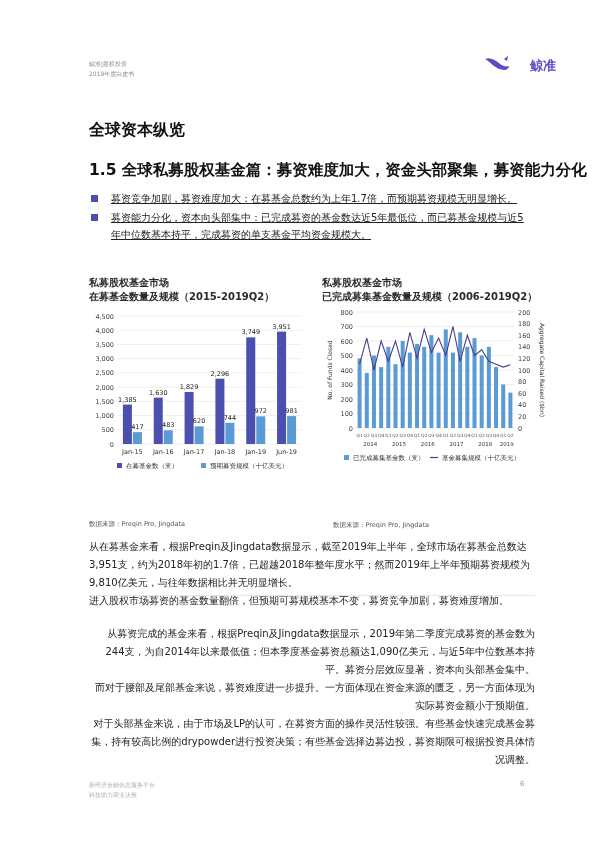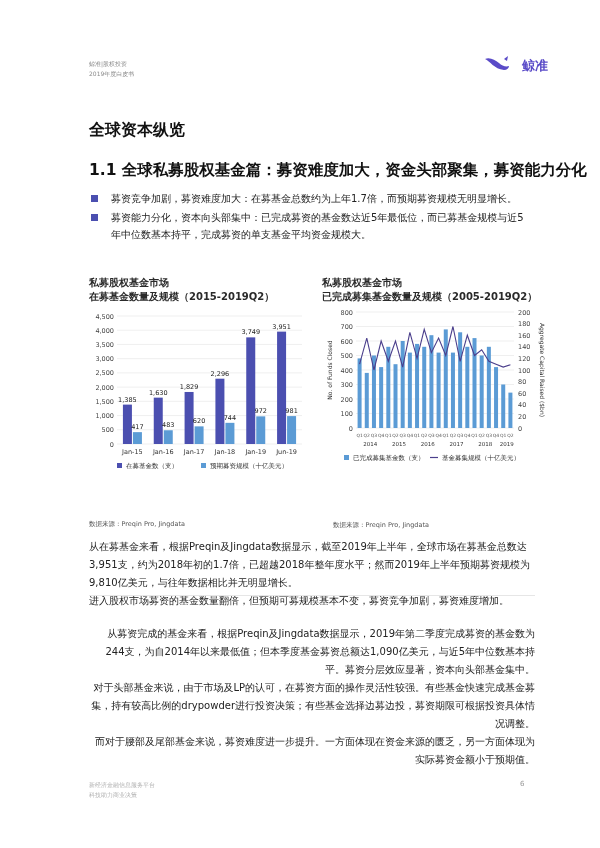--- a/index.html
+++ b/index.html
@@ -1,22 +1,22 @@
 <!DOCTYPE html>
 <html><head>
 <meta charset="utf-8">
 <style>
   * { margin: 0; padding: 0; box-sizing: border-box; }
   body { width: 600px; height: 848px; background: #ffffff; font-family: "DejaVu Sans", "Liberation Sans", sans-serif; color: #222; position: relative; overflow: hidden; }
   .header-left { position: absolute; left: 89px; top: 59px; font-size: 6px; color: #8a8a8a; line-height: 10px; }
-  .logo { position: absolute; left: 484px; top: 55px; display: flex; align-items: center; gap: 12px; }
+  .logo { position: absolute; left: 484px; top: 55px; display: flex; align-items: center; gap: 20px; }
   .logo-text { font-size: 13px; font-weight: bold; color: #5a4bc8; }
   .page-title { position: absolute; left: 89px; top: 120px; font-size: 16px; font-weight: bold; color: #111; }
   .section-title { position: absolute; left: 89px; top: 160px; font-size: 15.5px; font-weight: bold; color: #111; }
-  .bullets { position: absolute; left: 89px; top: 190px; width: 440px; }
+  .bullets { position: absolute; left: 89px; top: 190px; width: 440px; text-decoration: underline; }
   .bullet { position: relative; padding-left: 22px; font-size: 10px; line-height: 17px; color: #222; margin-bottom: 2px; }
   .bullet .sq { position: absolute; left: 2px; top: 5px; width: 7px; height: 7px; background: #4b4fb0; }
   .chart { position: absolute; }
   .chart-title { text-align: left; font-size: 10px; font-weight: bold; color: #2a2a2a; line-height: 14px; }
   .source { position: absolute; font-size: 6.5px; color: #555; margin-top: 32px; }
   .para { position: absolute; left: 89px; width: 446px; font-size: 10px; line-height: 18px; color: #222; margin-top: 24px; }
   .para p { margin: 0; }
   .divider { position: absolute; left: 89px; width: 446px; height: 1px; background: #e6e6e6; }
   .footer-left { position: absolute; left: 89px; top: 780px; font-size: 6px; color: #b0b0b0; line-height: 10px; }
   .page-num { position: absolute; left: 520px; top: 780px; font-size: 7px; color: #999; }
@@ -33,21 +33,21 @@
   <span>
     <svg width="26" height="18" viewBox="0 0 26 18">
       <path d="M1 4 C6 6, 10 14, 20 15 C23 15, 25 13, 25 11 C22 12, 18 11, 15 8 C11 5, 6 2, 1 4 Z" fill="#5a4bc8"></path>
       <path d="M20 4 L24 1 L23 6 Z" fill="#5a4bc8"></path>
     </svg>
   </span>
   <span class="logo-text">鲸准</span>
 </div>
 
 <div class="page-title">全球资本纵览</div>
-<div class="section-title">1.1 全球私募股权基金篇：募资难度加大，资金头部聚集，募资能力分化</div>
+<div class="section-title">1.5 全球私募股权基金篇：募资难度加大，资金头部聚集，募资能力分化</div>
 
 <div class="bullets">
   <div class="bullet">
     <span class="sq"></span>
     <span>募资竞争加剧，募资难度加大：在募基金总数约为上年1.7倍，而预期募资规模无明显增长。</span>
   </div>
   <div class="bullet">
     <span class="sq"></span>
     <span>募资能力分化，资本向头部集中：已完成募资的基金数达近5年最低位，而已募基金规模与近5年中位数基本持平，完成募资的单支基金平均资金规模大。</span>
   </div>
@@ -113,21 +113,21 @@
     <rect x="28" y="153" width="5" height="5" fill="#4b4fb0"></rect>
     <text x="37" y="158" font-size="6.5" fill="#333">在募基金数（支）</text>
     <rect x="112" y="153" width="5" height="5" fill="#5b9bd5"></rect>
     <text x="121" y="158" font-size="6.5" fill="#333">预期募资规模（十亿美元）</text>
   </svg>
 <div class="source" style="left:89px; top:488px;">数据来源：Preqin Pro, Jingdata</div>
 
 <div class="chart" style="left:322px; top:276px; width:220px;">
   <div class="chart-title">
     <div>私募股权基金市场</div>
-    <div>已完成募集基金数量及规模（2005-2019Q2）</div>
+    <div>已完成募集基金数量及规模（2006-2019Q2）</div>
   </div>
 </div>
 <svg class="chart" style="left:322px; top:306px;" width="225" height="170" viewBox="0 0 225 170" id="chart2svg">
     <line x1="34" x2="192" y1="122" y2="122" stroke="#e4e4e4" stroke-width="0.6"></line>
     <text x="31" y="124.5" font-size="6.5" text-anchor="end" fill="#444">0</text>
     <line x1="34" x2="192" y1="107.5" y2="107.5" stroke="#e4e4e4" stroke-width="0.6"></line>
     <text x="31" y="110" font-size="6.5" text-anchor="end" fill="#444">100</text>
     <line x1="34" x2="192" y1="93" y2="93" stroke="#e4e4e4" stroke-width="0.6"></line>
     <text x="31" y="95.5" font-size="6.5" text-anchor="end" fill="#444">200</text>
     <line x1="34" x2="192" y1="78.5" y2="78.5" stroke="#e4e4e4" stroke-width="0.6"></line>
@@ -215,21 +215,21 @@
 
 <div class="para" style="top:514px;">
   <p>从在募基金来看，根据Preqin及Jingdata数据显示，截至2019年上半年，全球市场在募基金总数达3,951支，约为2018年初的1.7倍，已超越2018年整年度水平；然而2019年上半年预期募资规模为9,810亿美元，与往年数据相比并无明显增长。</p>
   <p>进入股权市场募资的基金数量翻倍，但预期可募规模基本不变，募资竞争加剧，募资难度增加。</p>
 </div>
 
 <div class="divider" style="top:595px;"></div>
 
 <div class="para" style="top:601px;text-align:right;">
   <p>从募资完成的基金来看，根据Preqin及Jingdata数据显示，2019年第二季度完成募资的基金数为244支，为自2014年以来最低值；但本季度基金募资总额达1,090亿美元，与近5年中位数基本持平。募资分层效应显著，资本向头部基金集中。</p>
+  <p>而对于腰部及尾部基金来说，募资难度进一步提升。一方面体现在资金来源的匮乏，另一方面体现为实际募资金额小于预期值。</p>
   <p>对于头部基金来说，由于市场及LP的认可，在募资方面的操作灵活性较强。有些基金快速完成基金募集，持有较高比例的drypowder进行投资决策；有些基金选择边募边投，募资期限可根据投资具体情况调整。</p>
-  <p>而对于腰部及尾部基金来说，募资难度进一步提升。一方面体现在资金来源的匮乏，另一方面体现为实际募资金额小于预期值。</p>
 </div>
 
 <div class="footer-left">
   <div>新经济金融信息服务平台</div>
   <div>科技助力商业决策</div>
 </div>
 <div class="page-num">6</div>
 
 </body></html>

